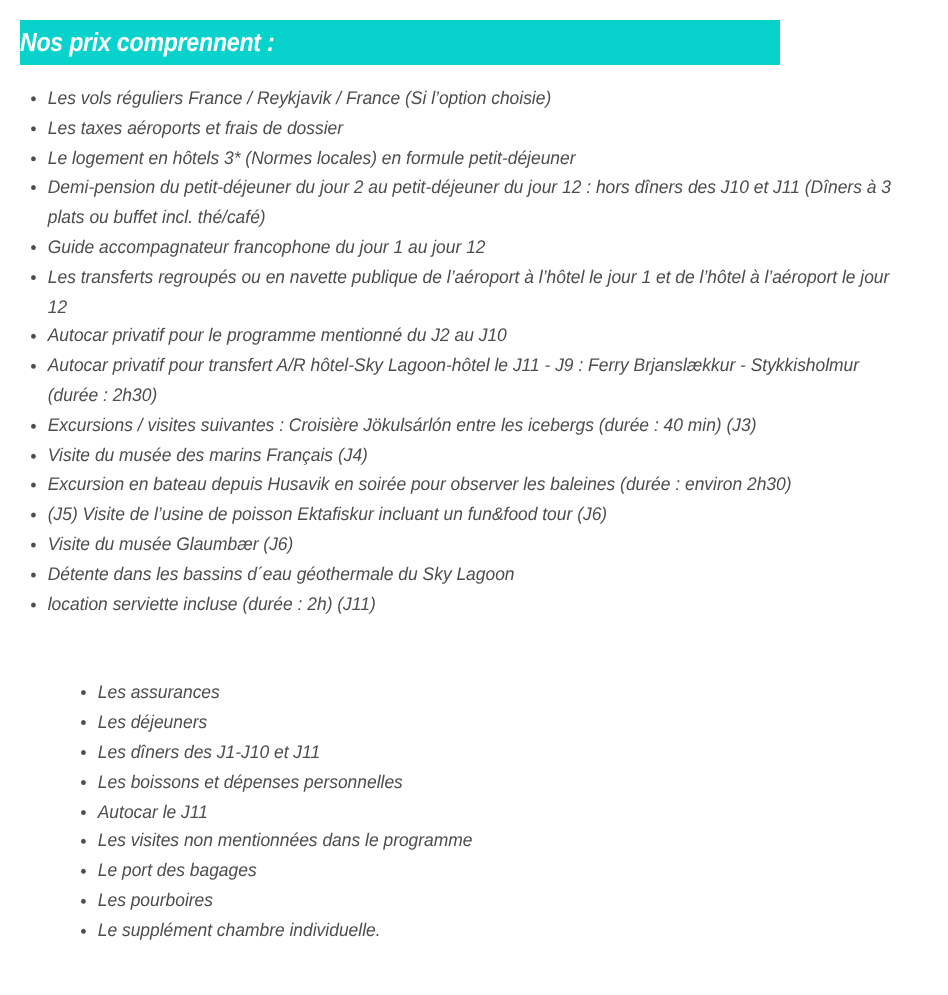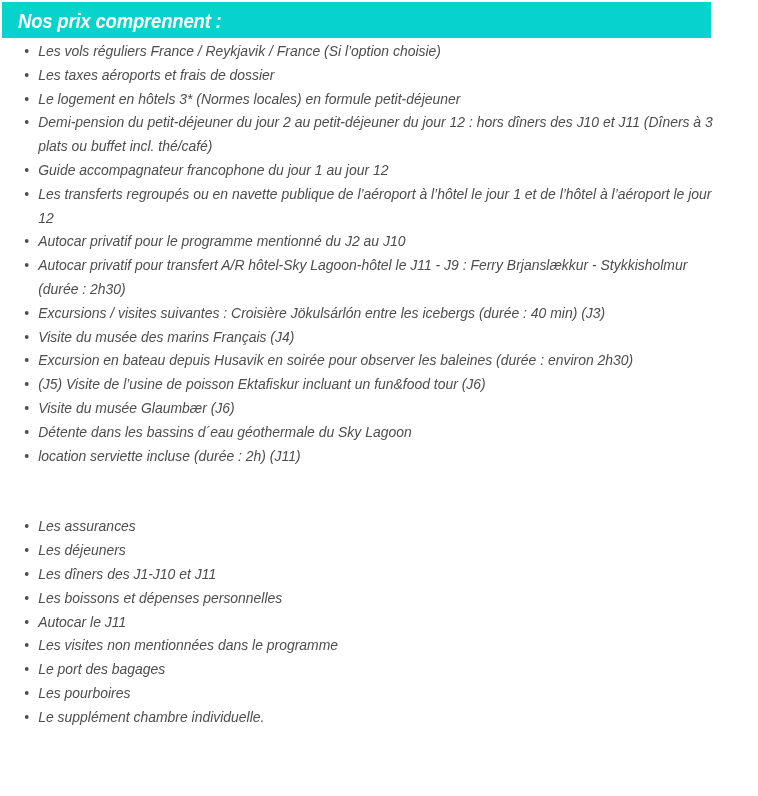--- a/index.html
+++ b/index.html
@@ -26,23 +26,22 @@
 
   
   .section-bar {
     background: #07d3cc;
     height: 36px;
     display: flex;
     align-items: center;
     box-sizing: border-box;
   }
   .section-bar.bar-first {
-    width: 709px;
-    margin: 2px;
-    padding-left: 16px;
+    width: 608px;
+    margin: 16px;
   }
   .section-bar.bar-second {
     width: 755px;
     margin-left: 3px;
     padding-left: 13px;
   }
   .section-title {
     color: #ffffff;
     font-size: 21px;
     font-weight: bold;
@@ -86,20 +85,21 @@
   }
 
   
   .block-included {
   }
   .spacer-between {
     height: 28px;
   }
   .block-excluded {
     padding-top: 19px;
+    margin-left: 40px;
   }
 </style>
 </head>
 <body>
 
 <div class="page">
 
   <div class="section section-included">
     <div class="section-bar bar-first">
       <span class="section-title">Nos prix comprennent :</span>

